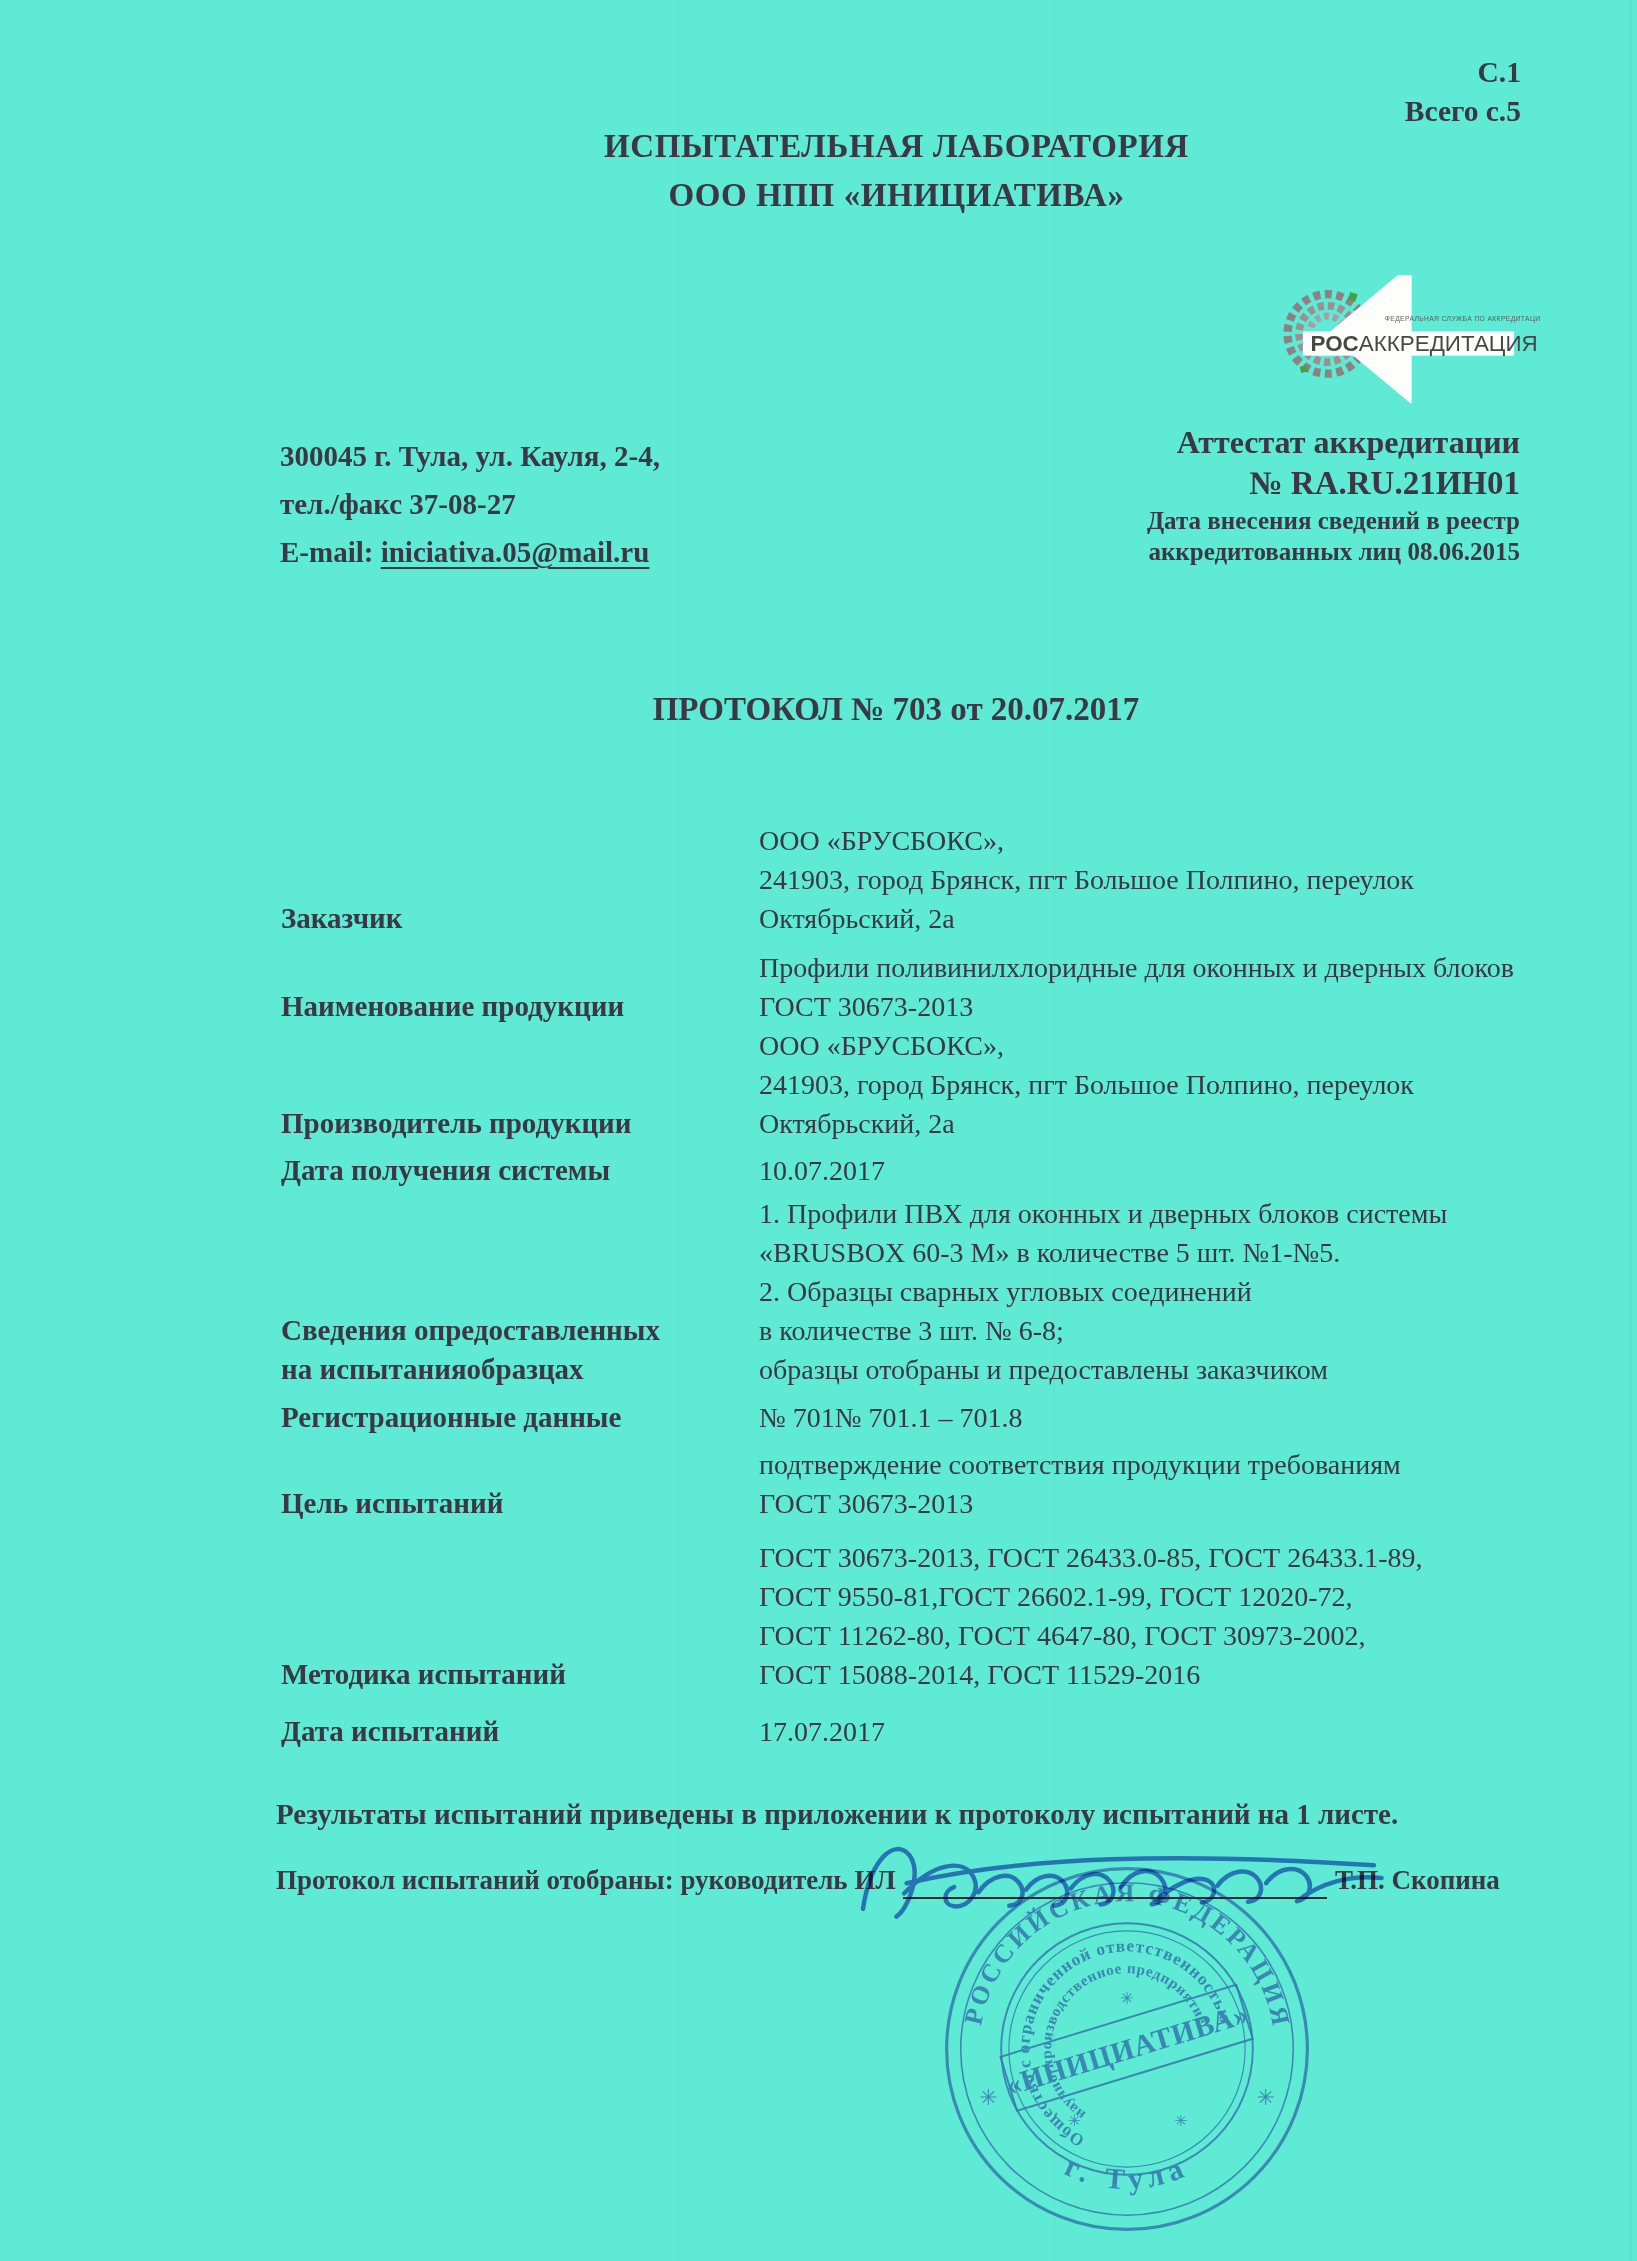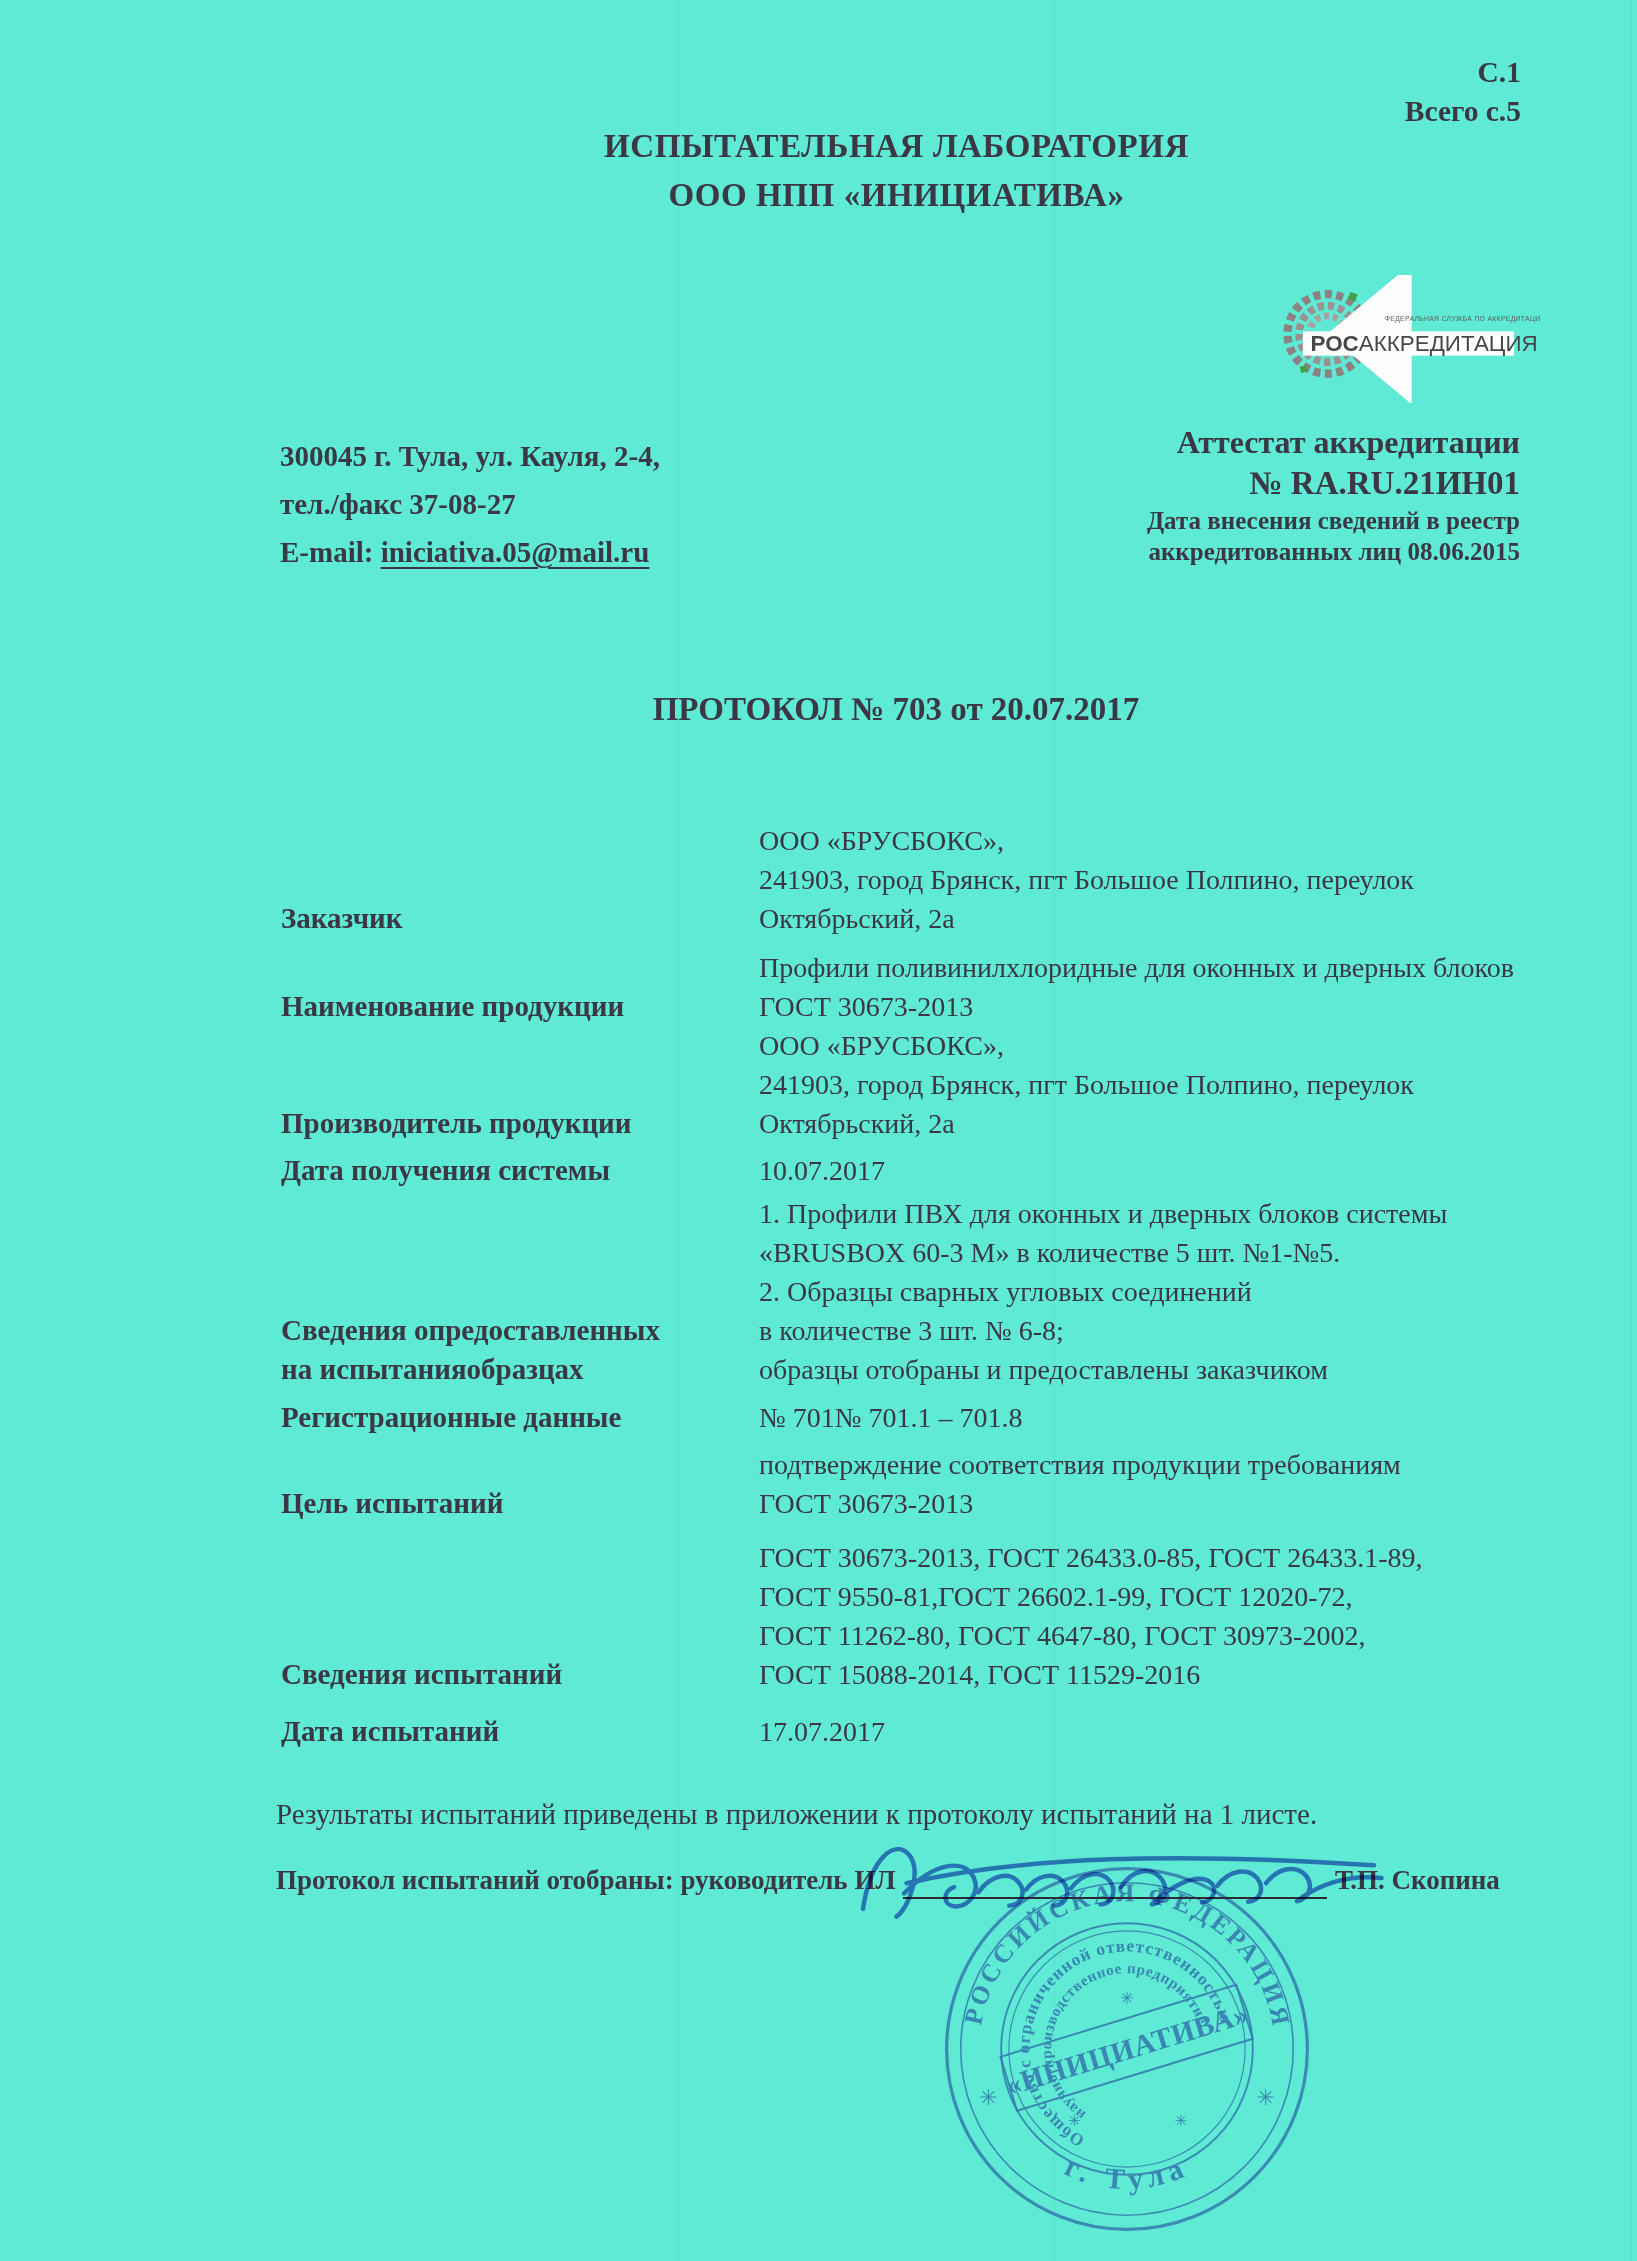--- a/index.html
+++ b/index.html
@@ -30,21 +30,21 @@
   .proto-title{position:absolute;top:691px;left:578px;width:636px;text-align:center;font-weight:bold;font-size:33px;}
   
   .fields{position:absolute;top:821px;left:281px;width:1239px;}
   .frow{display:flex;align-items:flex-end;}
   .frow .flabel{width:478px;flex:0 0 478px;font-weight:bold;font-size:29px;line-height:39px;}
   .frow .fvalue{flex:1;font-size:28px;line-height:39px;}
   .frow .fvalue div{white-space:nowrap;}
   .g16{margin-top:10.3px;} .g18{margin-top:0;} .g12{margin-top:7.7px;}
   .g6{margin-top:3.9px;} .g14{margin-top:9px;} .g24{margin-top:15.4px;} .g28{margin-top:18px;}
   
-  .results-note{position:absolute;top:1798px;left:276px;font-weight:normal;font-size:29px;white-space:nowrap;}
+  .results-note{position:absolute;top:1798px;left:276px;font-weight:bold;font-size:29px;white-space:nowrap;}
   .approval{position:absolute;top:1862px;left:276px;width:1243px;display:flex;align-items:flex-end;font-weight:bold;font-size:27px;line-height:37px;white-space:nowrap;z-index:3;}
   .sig-line{flex:0 0 424px;height:33px;border-bottom:2.6px solid #2c2a34;margin:0 7.7px;}
   
   .stamp{position:absolute;top:1850px;left:928px;mix-blend-mode:multiply;z-index:2;}
   .signature{position:absolute;top:1819px;left:845px;mix-blend-mode:multiply;z-index:4;}
 </style>
 </head>
 <body>
 
 <div class="page">
@@ -152,21 +152,21 @@
 
     <div class="frow g12">
       <div class="flabel">Цель испытаний</div>
       <div class="fvalue">
         <div>подтверждение соответствия продукции требованиям</div>
         <div>ГОСТ 30673-2013</div>
       </div>
     </div>
 
     <div class="frow g24">
-      <div class="flabel">Сведения испытаний</div>
+      <div class="flabel">Методика испытаний</div>
       <div class="fvalue">
         <div>ГОСТ 30673-2013, ГОСТ 26433.0-85, ГОСТ 26433.1-89,</div>
         <div>ГОСТ  9550-81,ГОСТ 26602.1-99, ГОСТ 12020-72,</div>
         <div>ГОСТ 11262-80, ГОСТ 4647-80, ГОСТ 30973-2002,</div>
         <div>ГОСТ 15088-2014, ГОСТ 11529-2016</div>
       </div>
     </div>
 
     <div class="frow g28">
       <div class="flabel">Дата испытаний</div>

